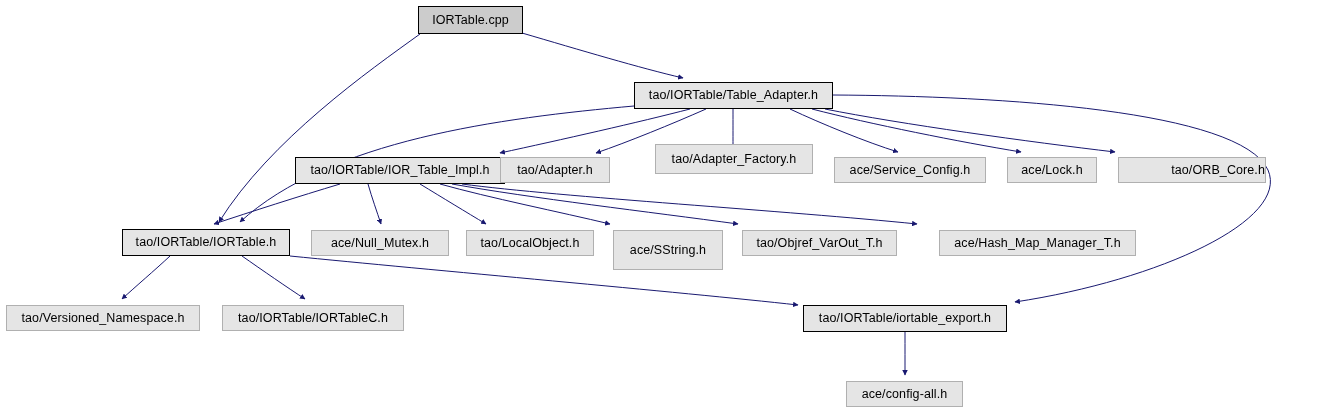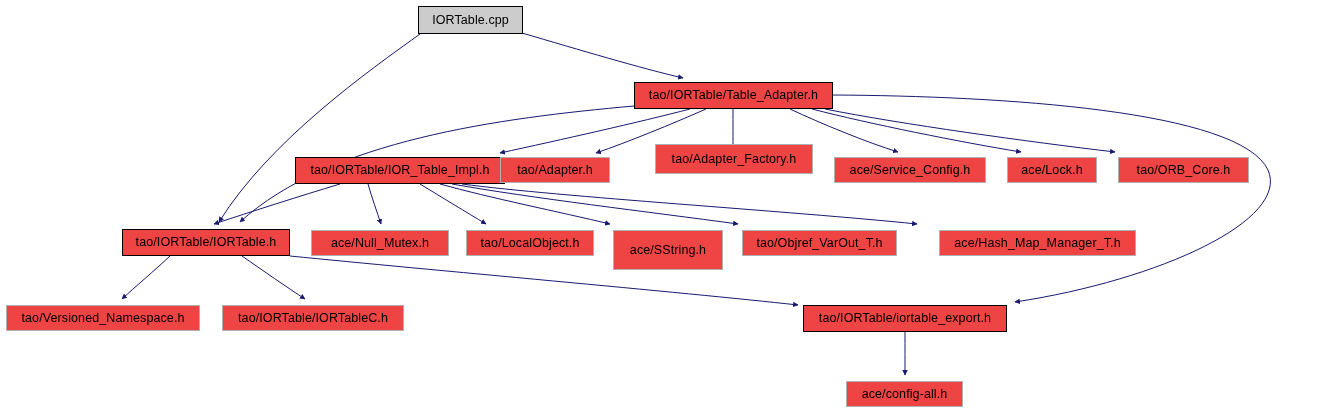--- a/index.html
+++ b/index.html
@@ -21,21 +21,21 @@
     top: 0;
     width: 1333px;
     height: 411px;
   }
   .node {
     position: absolute;
     box-sizing: border-box;
     display: flex;
     align-items: center;
     justify-content: center;
-    background: #ef4444;
+    background: #e5e5e5;
     border: 1px solid #b0b0b0;
     color: #000000;
     font-size: 12.5px;
     line-height: 1;
     white-space: nowrap;
     letter-spacing: 0.1px;
   }
   .node.root {
     background: #cccccc;
     border: 1px solid #000000;
@@ -95,21 +95,21 @@
       </div>
       <div class="node" style="left: 655px; top: 144px; width: 158px; height: 30px; text-align: center;">
         <span class="node-label">tao/Adapter_Factory.h</span>
       </div>
       <div class="node" style="left: 834px; top: 157px; width: 152px; height: 26px;">
         <span class="node-label">ace/Service_Config.h</span>
       </div>
       <div class="node" style="left: 1007px; top: 157px; width: 90px; height: 26px;">
         <span class="node-label">ace/Lock.h</span>
       </div>
-      <div class="node" style="left: 1118px; top: 157px; width: 131px; height: 26px;">
+      <div class="node" style="left: 1118px; top: 157px; width: 148px; height: 26px; justify-content: flex-end;">
         <span class="node-label">tao/ORB_Core.h</span>
       </div>
       <div class="node bold" style="left: 122px; top: 229px; width: 168px; height: 27px;">
         <span class="node-label">tao/IORTable/IORTable.h</span>
       </div>
       <div class="node" style="left: 311px; top: 230px; width: 138px; height: 26px;">
         <span class="node-label">ace/Null_Mutex.h</span>
       </div>
       <div class="node" style="left: 466px; top: 230px; width: 128px; height: 26px;">
         <span class="node-label">tao/LocalObject.h</span>

